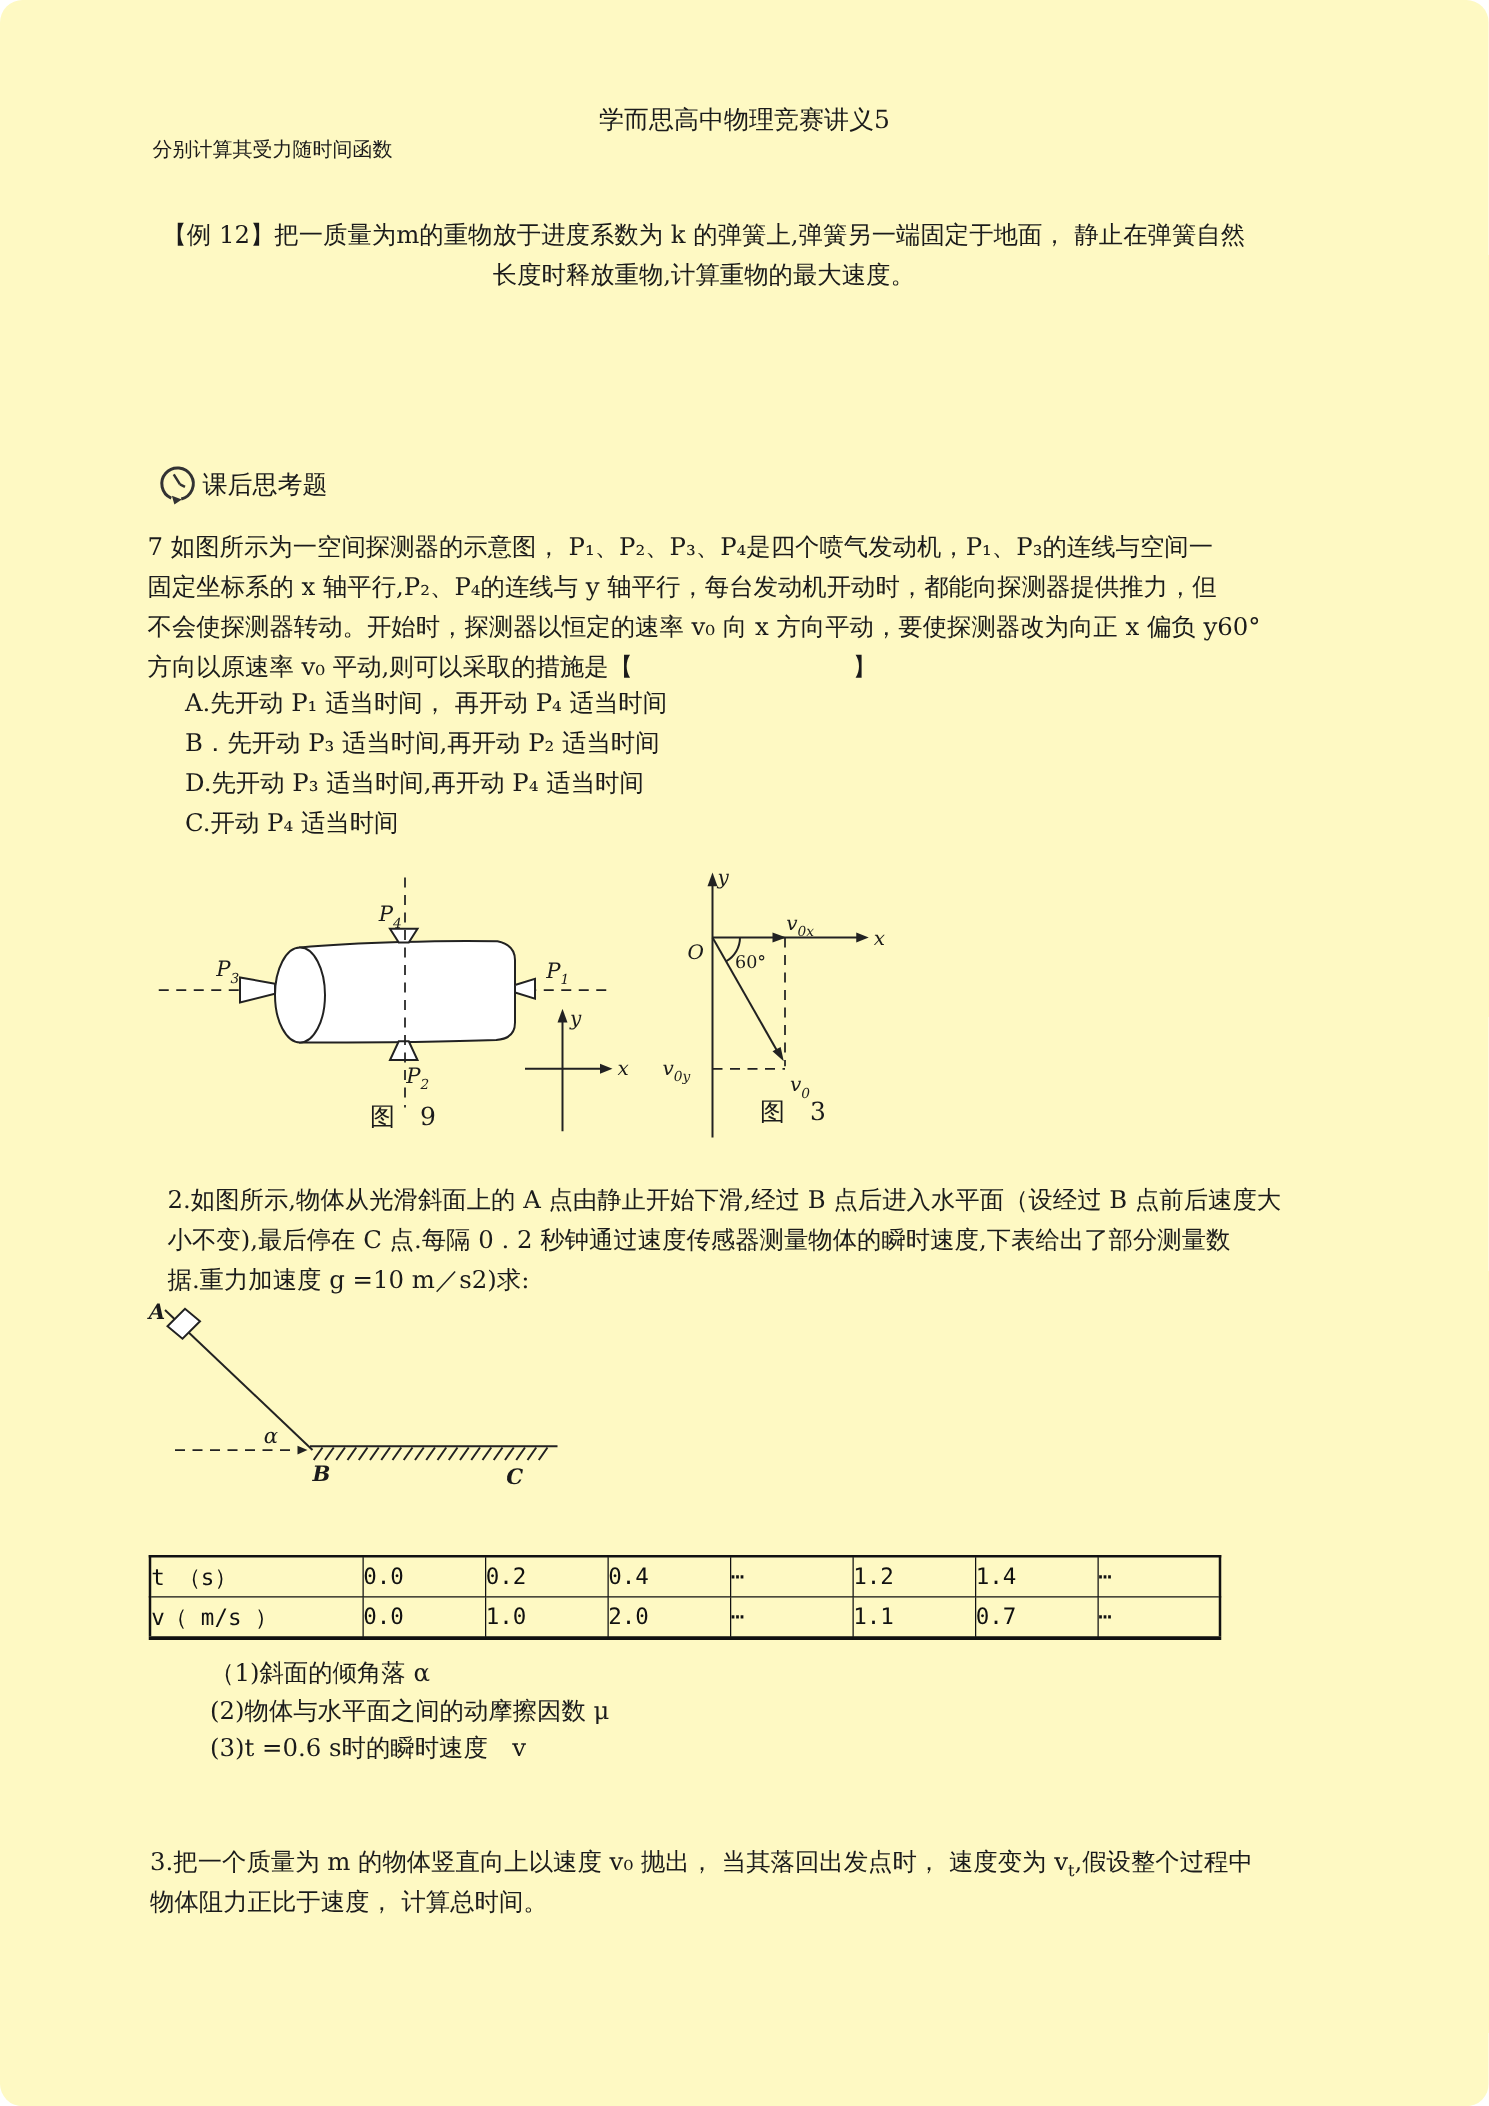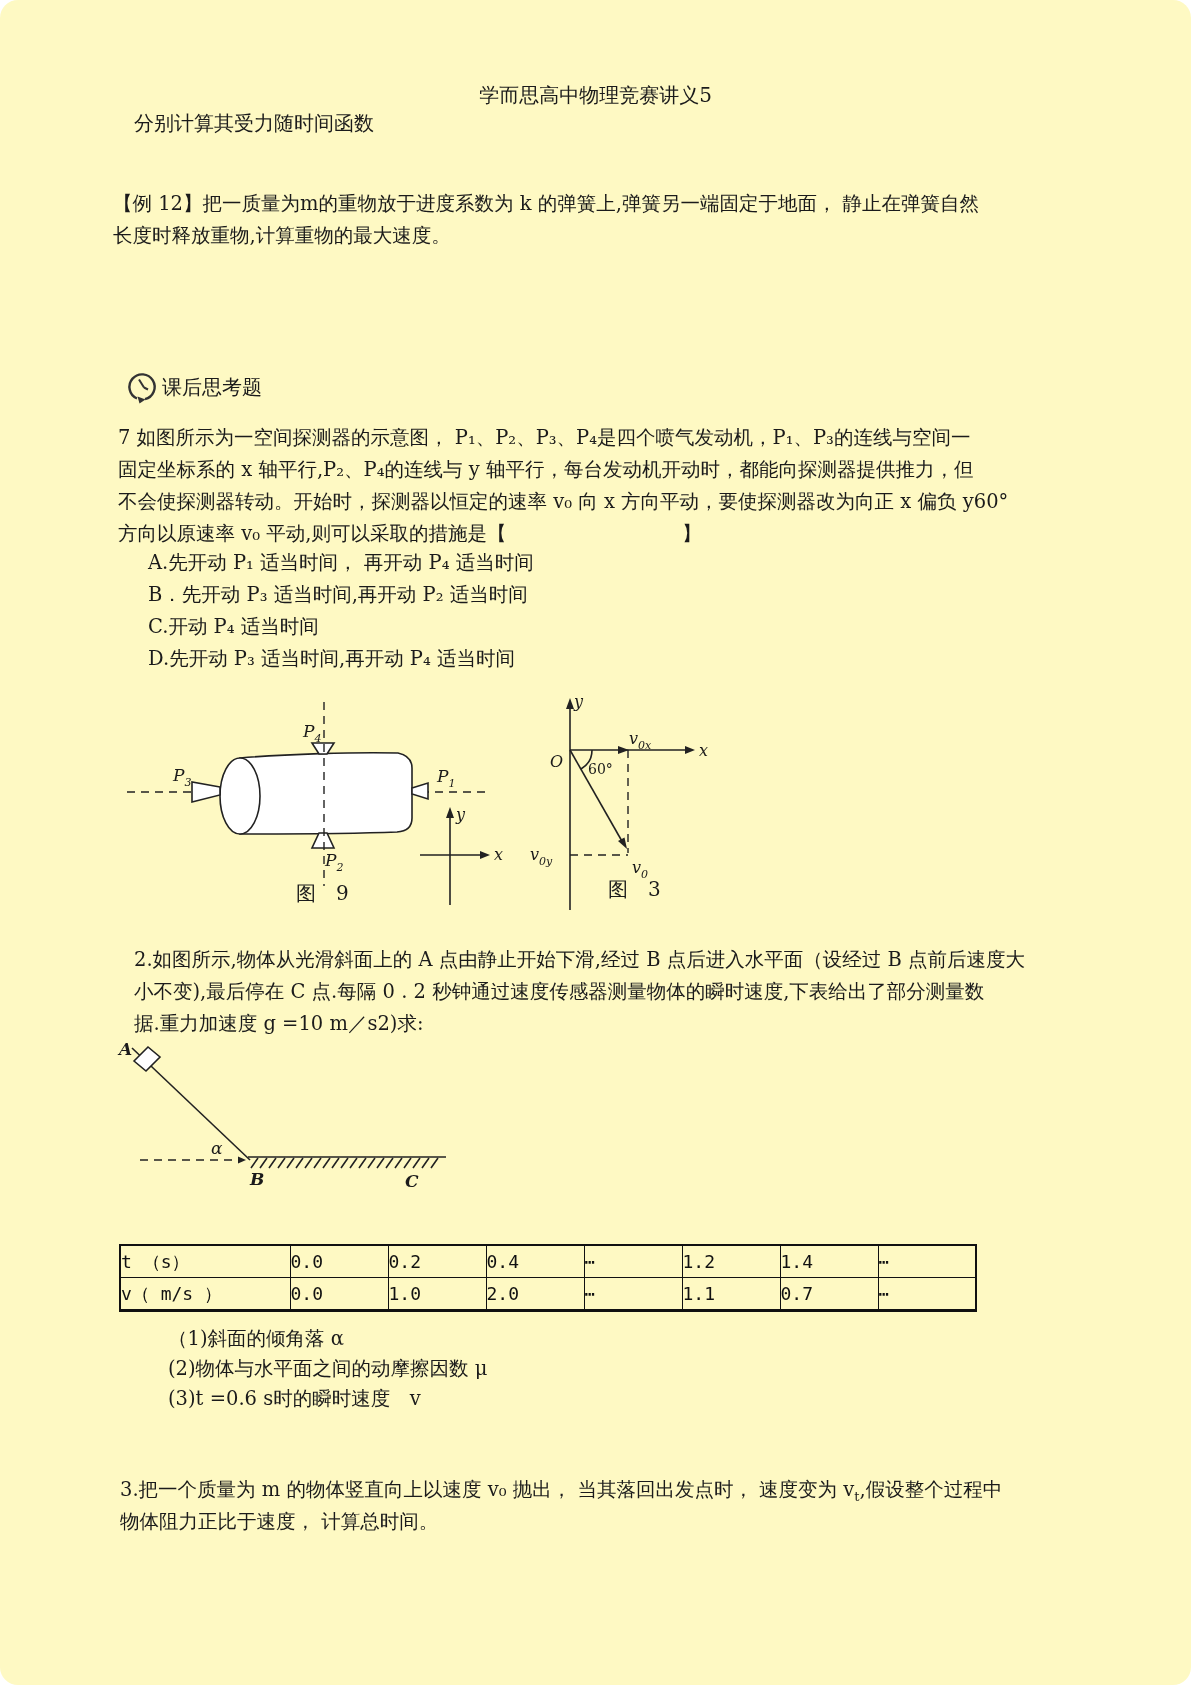--- a/index.html
+++ b/index.html
@@ -1,22 +1,22 @@
 <!DOCTYPE html>
 <html><head>
 <meta charset="utf-8">
 <style>
   html,body{margin:0;padding:0;background:#ffffff;}
   .page{position:relative;width:1191px;height:1685px;background:#fef9c3;
         font-family:"DejaVu Serif","Liberation Serif",serif;color:#1b1b1b;overflow:hidden;border-radius:18px;}
   .title{position:absolute;top:82px;left:0;width:100%;text-align:center;font-size:20px;}
-  .intro{position:absolute;top:110px;left:134px;font-size:20px;}
+  .intro{position:absolute;top:110px;left:122px;font-size:16px;}
   .block{position:absolute;font-size:19.5px;}
   .line{height:32px;line-height:32px;white-space:nowrap;}
-  .example{top:188px;left:113px;width:900px;}
+  .example{top:172px;left:113px;width:900px;text-align:center;}
   .hw-heading{position:absolute;top:368px;left:124px;display:flex;align-items:flex-end;}
   .hw-heading span{font-size:20px;line-height:38px;}
   .q1text{top:422px;left:118px;width:900px;}
   .options{top:547px;left:148px;width:700px;}
   .q2text{top:944px;left:118px;width:900px;margin-left:16px;}
   .subq{top:1324px;left:168px;}
   .subq .line{height:30px;line-height:30px;}
   .q3text{top:1474px;left:120px;width:900px;}
   sub{font-size:13px;}
   .figsvg{position:absolute;}
@@ -59,22 +59,22 @@
   <div class="block q1text">
     <div class="line"> 7 如图所示为一空间探测器的示意图， P₁、P₂、P₃、P₄是四个喷气发动机，P₁、P₃的连线与空间一</div>
     <div class="line">固定坐标系的 x 轴平行,P₂、P₄的连线与 y 轴平行，每台发动机开动时，都能向探测器提供推力，但</div>
     <div class="line">不会使探测器转动。开始时，探测器以恒定的速率 v₀ 向 x 方向平动，要使探测器改为向正 x 偏负 y60°</div>
     <div class="line">方向以原速率 v₀ 平动,则可以采取的措施是【　　　　　　　　　】</div>
   </div>
 
   <div class="block options">
     <div class="line">A.先开动 P₁ 适当时间， 再开动 P₄ 适当时间</div>
     <div class="line">B．先开动 P₃ 适当时间,再开动 P₂ 适当时间</div>
+    <div class="line">D.先开动 P₃ 适当时间,再开动 P₄ 适当时间</div>
     <div class="line">C.开动 P₄ 适当时间</div>
-    <div class="line">D.先开动 P₃ 适当时间,再开动 P₄ 适当时间</div>
   </div>
 
   <svg class="figsvg" style="left:115px;top:700px;" width="400" height="212" viewBox="0 0 400 212">
     <path class="dash" d="M12 92 H372"></path>
     <path class="whitefill" d="M125 58 C170 54 240 52 283 53 Q297 56 297 68 L297 118 Q297 131 282 132 C230 134 170 134 125 134 Z"></path>
     <ellipse class="whitefill" cx="125" cy="96" rx="20" ry="38"></ellipse>
     <path class="whitefill" d="M197 43 L219 43 L212 54 L204 54 Z"></path>
     <path class="whitefill" d="M204 133 L212 133 L219 148 L197 148 Z"></path>
     <path class="whitefill" d="M297 88 L313 83 L313 99 L297 94 Z"></path>
     <path class="whitefill" d="M105 87 L77 82 L77 102 L105 95 Z"></path>

